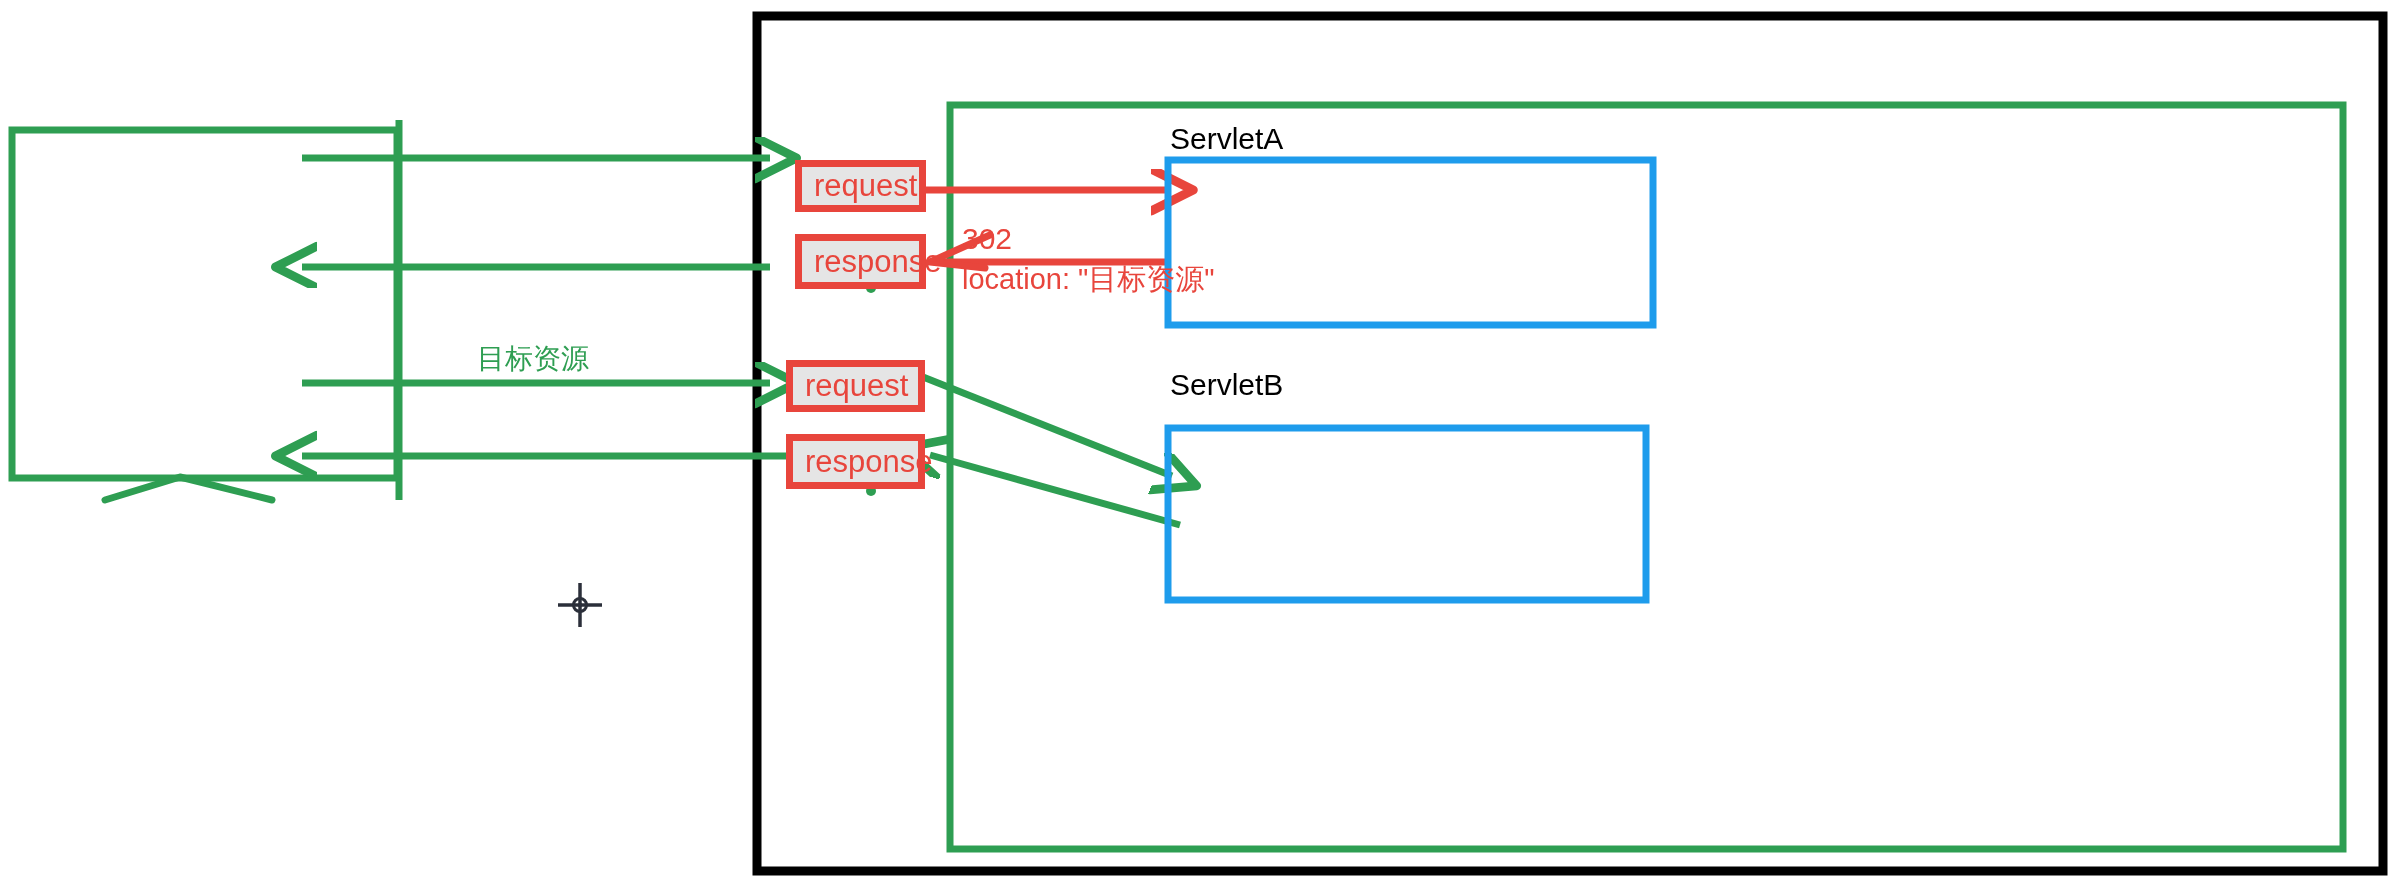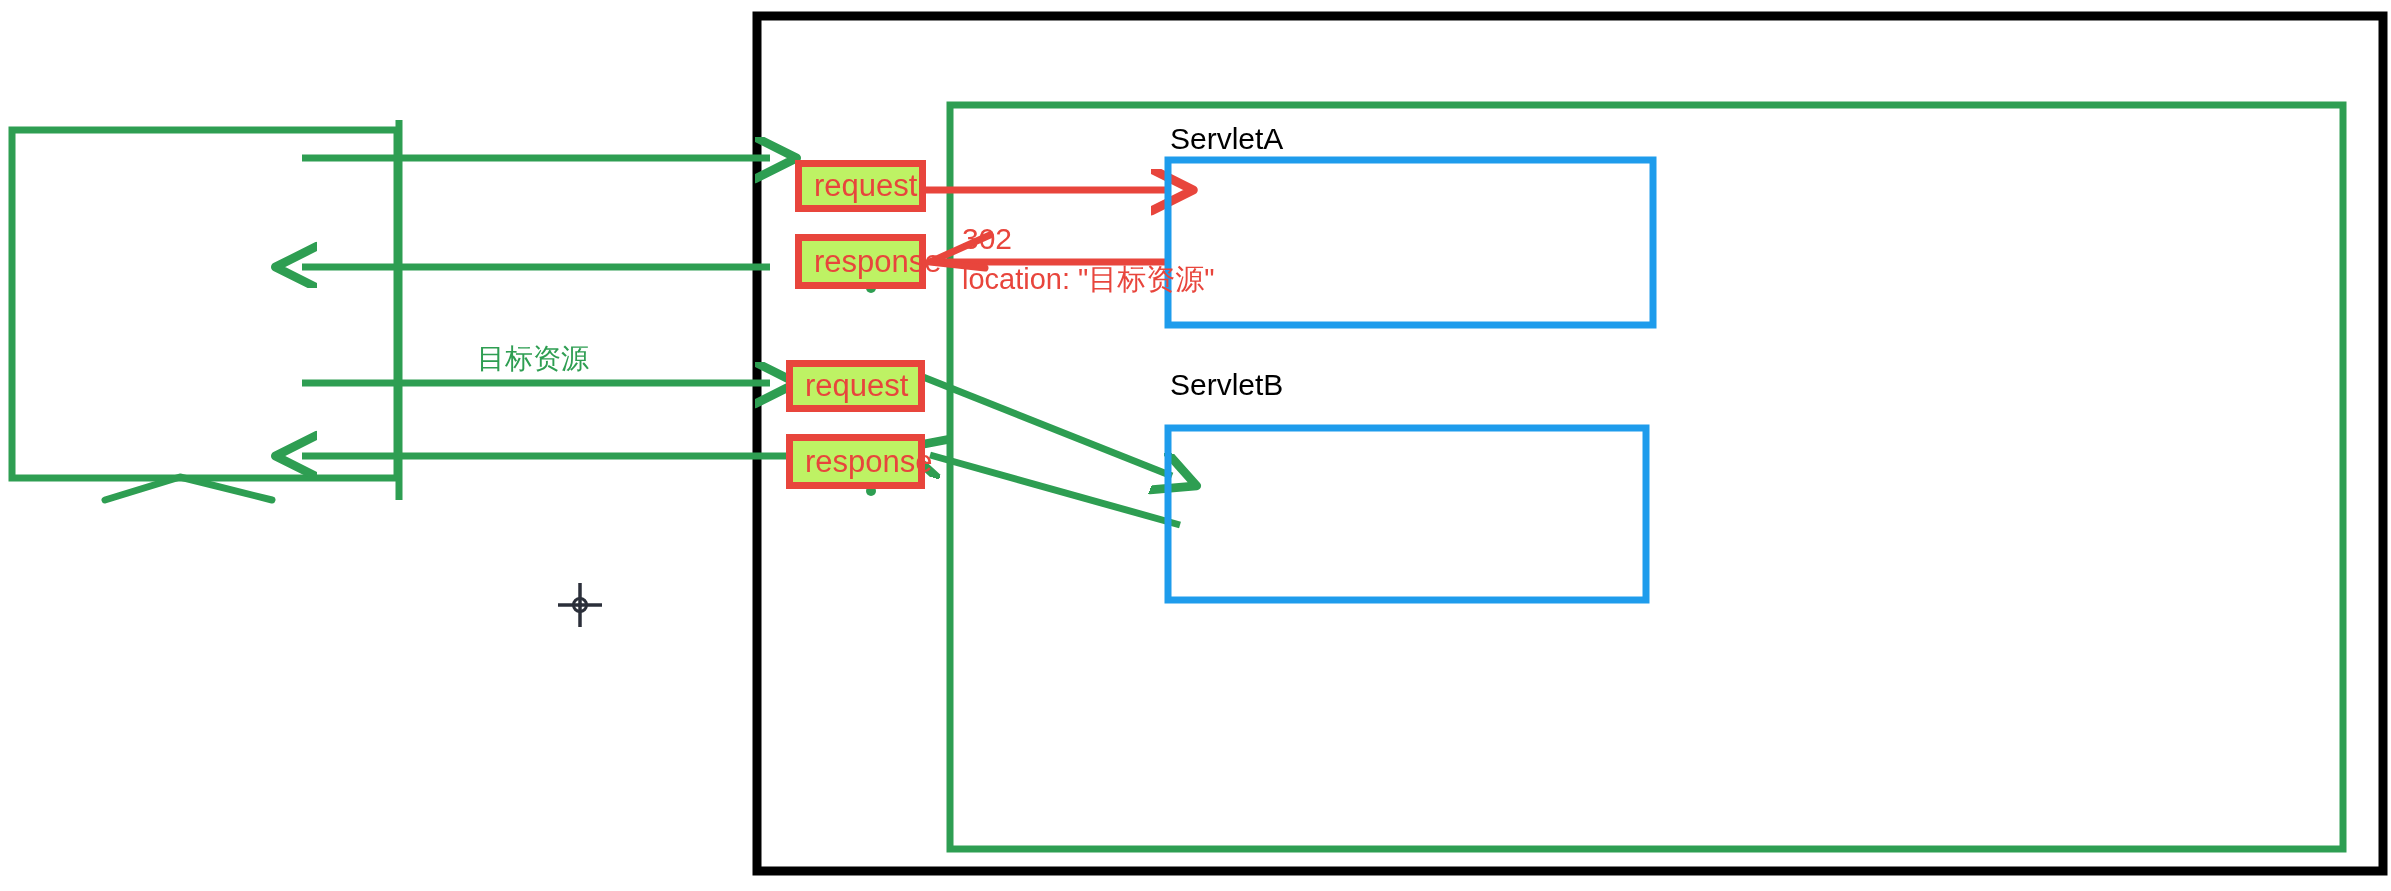--- a/index.html
+++ b/index.html
@@ -2,21 +2,21 @@
 <html><head>
 <meta charset="utf-8">
 <style>
   html,body{margin:0;padding:0;background:#ffffff;}
   body{font-family:"Liberation Sans","DejaVu Sans",sans-serif;}
   #stage{position:relative;width:2391px;height:891px;background:#ffffff;overflow:hidden;}
   #stage svg{position:absolute;left:0;top:0;width:2391px;height:891px;}
   .boxlabel{
     position:absolute;display:flex;align-items:center;
     font-size:31px;color:#e8453c;padding-left:12px;
-    box-sizing:border-box;background:#bef264;
+    box-sizing:border-box;background:#e5e5e5;
   }
   .servlet-title{position:absolute;font-size:30px;color:#000000;}
   .green-text{position:absolute;font-size:28px;color:#2e9e52;text-align:right;}
   .red-text{position:absolute;font-size:30px;color:#e8453c;text-align:center;}
 </style>
 </head>
 <body>
 
 <div id="stage">
 

